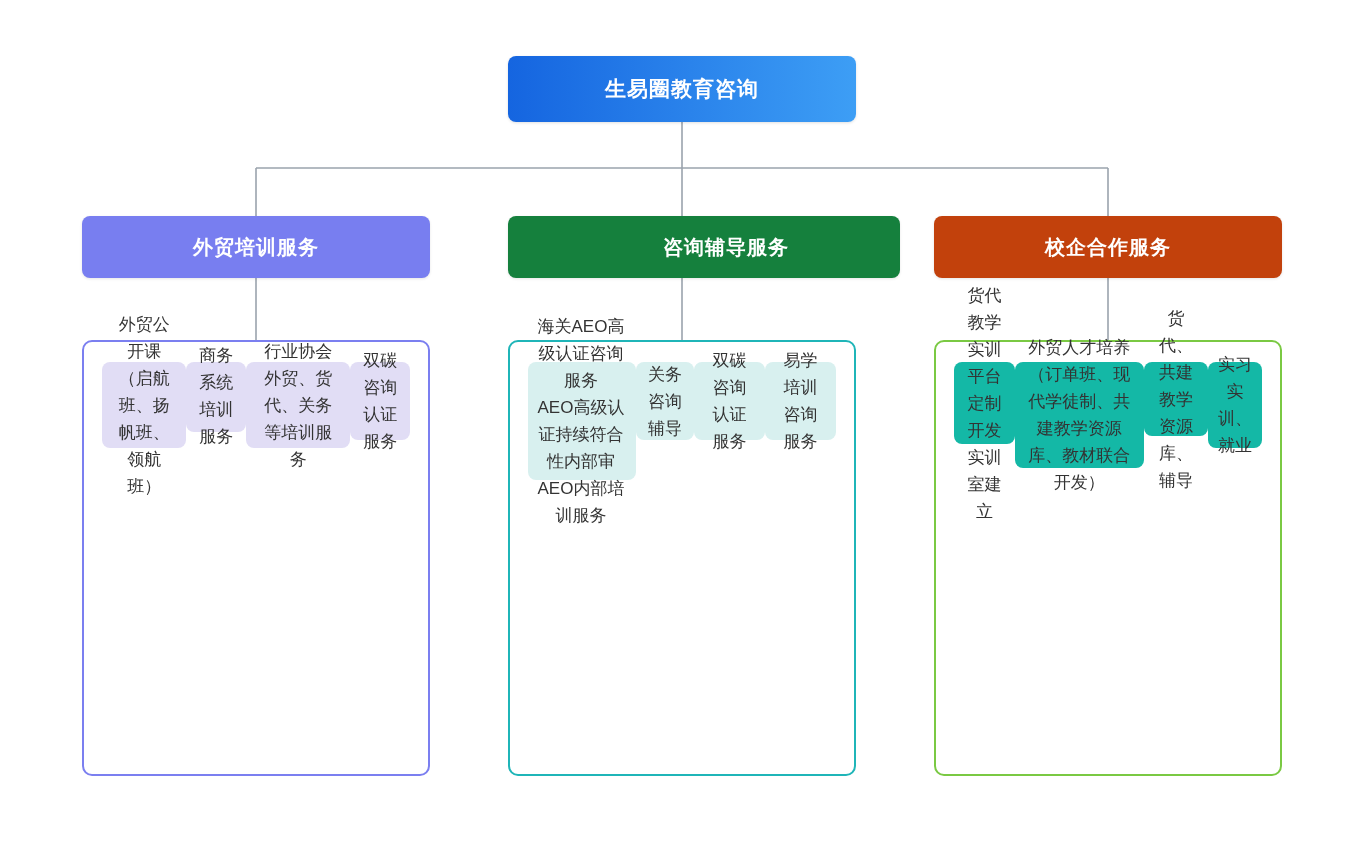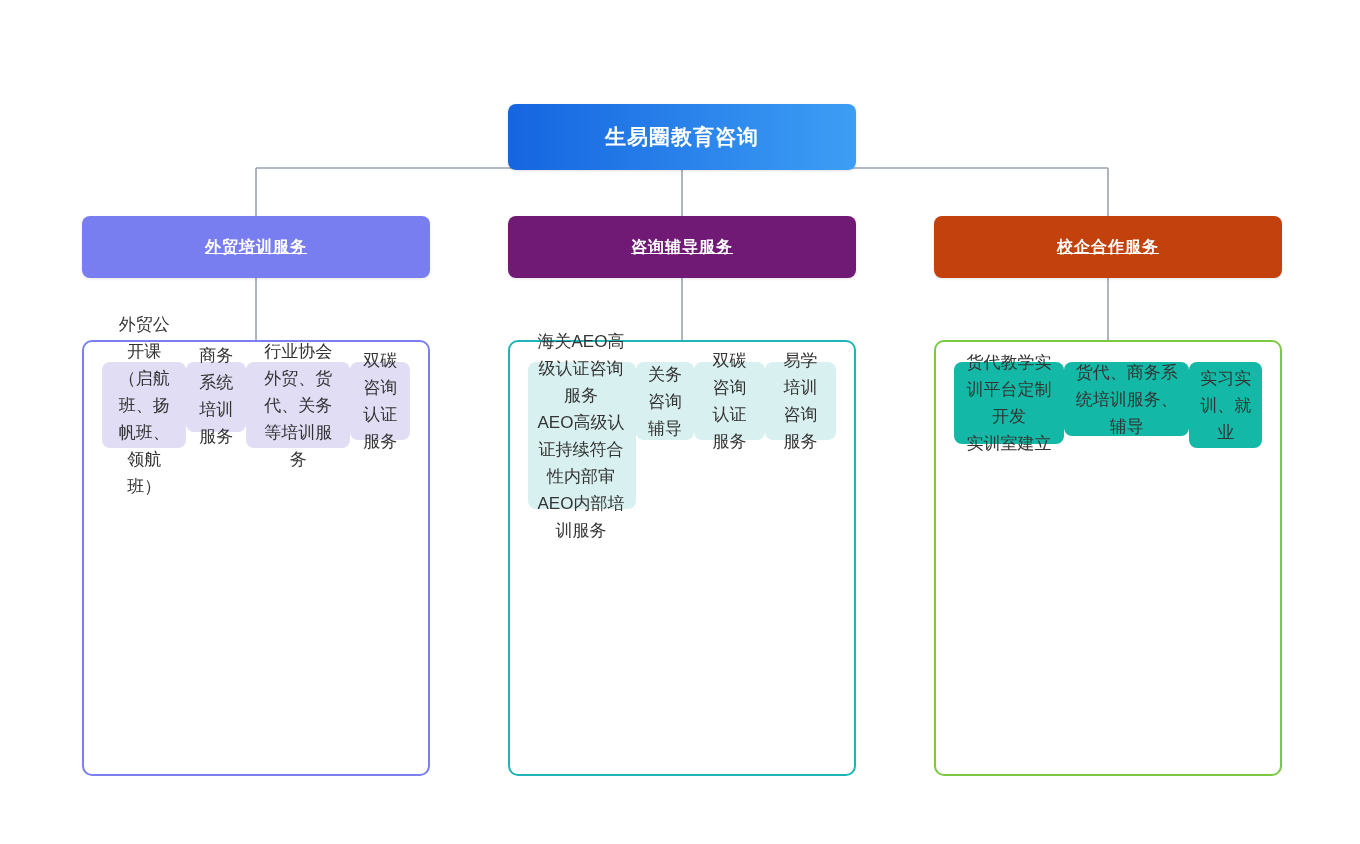--- a/index.html
+++ b/index.html
@@ -39,21 +39,20 @@
     position: absolute;
     left: 508px;
     top: 56px;
     width: 348px;
     height: 66px;
     border-radius: 8px;
     display: flex;
     align-items: center;
     justify-content: center;
     box-shadow: 0 1px 3px rgba(0,0,0,0.12);
-    margin-top: 48px;
   }
   .root-node .node-label {
     font-size: 21px;
     font-weight: bold;
     color: #ffffff;
     letter-spacing: 1px;
   }
 
   
   .branch {
@@ -72,25 +71,24 @@
     left: 0;
     width: 348px;
     height: 62px;
     border-radius: 8px;
     display: flex;
     align-items: center;
     justify-content: center;
     box-shadow: 0 1px 3px rgba(0,0,0,0.10);
   }
   .branch-header .node-label {
-    font-size: 16px;
+    font-size: 20px;
     font-weight: bold;
     color: #ffffff;
     letter-spacing: 1px;
-    text-decoration: underline;
   }
 
   .branch-box {
     position: absolute;
     top: 340px;
     left: 0;
     width: 348px;
     height: 436px;
     box-sizing: border-box;
     border-radius: 10px;
@@ -159,38 +157,39 @@
     <div class="branch-box">
       <div class="item-chip" style="height:86px;margin-bottom:14px;">外贸公开课
 （启航班、扬帆班、领航班）</div>
       <div class="item-chip" style="height:70px;margin-bottom:14px;font-family:Liberation Mono, monospace;">商务系统培训服务</div>
       <div class="item-chip" style="height:86px;margin-bottom:14px;">行业协会外贸、货代、关务等培训服务</div>
       <div class="item-chip" style="height:78px;">双碳咨询认证服务</div>
     </div>
   </div>
 
   <div class="branch branch-2">
-    <div class="branch-header" style="background:#701a75;">
+    <div class="branch-header" style="background:#15803d;padding-left:44px;">
       <span class="node-label">咨询辅导服务</span>
     </div>
     <div class="branch-box">
-      <div class="item-chip" style="height:147px;margin-bottom:14px;padding-left:8px;">海关AEO高级认证咨询服务
+      <div class="item-chip" style="height:118px;margin-bottom:14px;padding-left:8px;">海关AEO高级认证咨询服务
 AEO高级认证持续符合性内部审
 AEO内部培训服务</div>
       <div class="item-chip" style="height:78px;margin-bottom:14px;">关务咨询辅导</div>
       <div class="item-chip" style="height:78px;margin-bottom:14px;">双碳咨询认证服务</div>
       <div class="item-chip" style="height:78px;">易学培训咨询服务</div>
     </div>
   </div>
 
   <div class="branch branch-3">
     <div class="branch-header" style="background:#c2410c;">
       <span class="node-label">校企合作服务</span>
     </div>
     <div class="branch-box">
       <div class="item-chip" style="height:82px;margin-bottom:12px;">货代教学实训平台定制开发
 实训室建立</div>
-      <div class="item-chip" style="height:74px;margin-bottom:12px;">货代、商务系统培训服务、辅导</div>
+      <div class="item-chip" style="height:106px;margin-bottom:12px;">外贸人才培养（订单班、现代学徒制、共建教学资源库、教材联合开发）</div>
+      <div class="item-chip" style="height:74px;margin-bottom:12px;">货代、共建教学资源库、辅导</div>
       <div class="item-chip" style="height:86px;">实习实训、就业</div>
     </div>
   </div>
 
 </div>
 
 </body></html>

